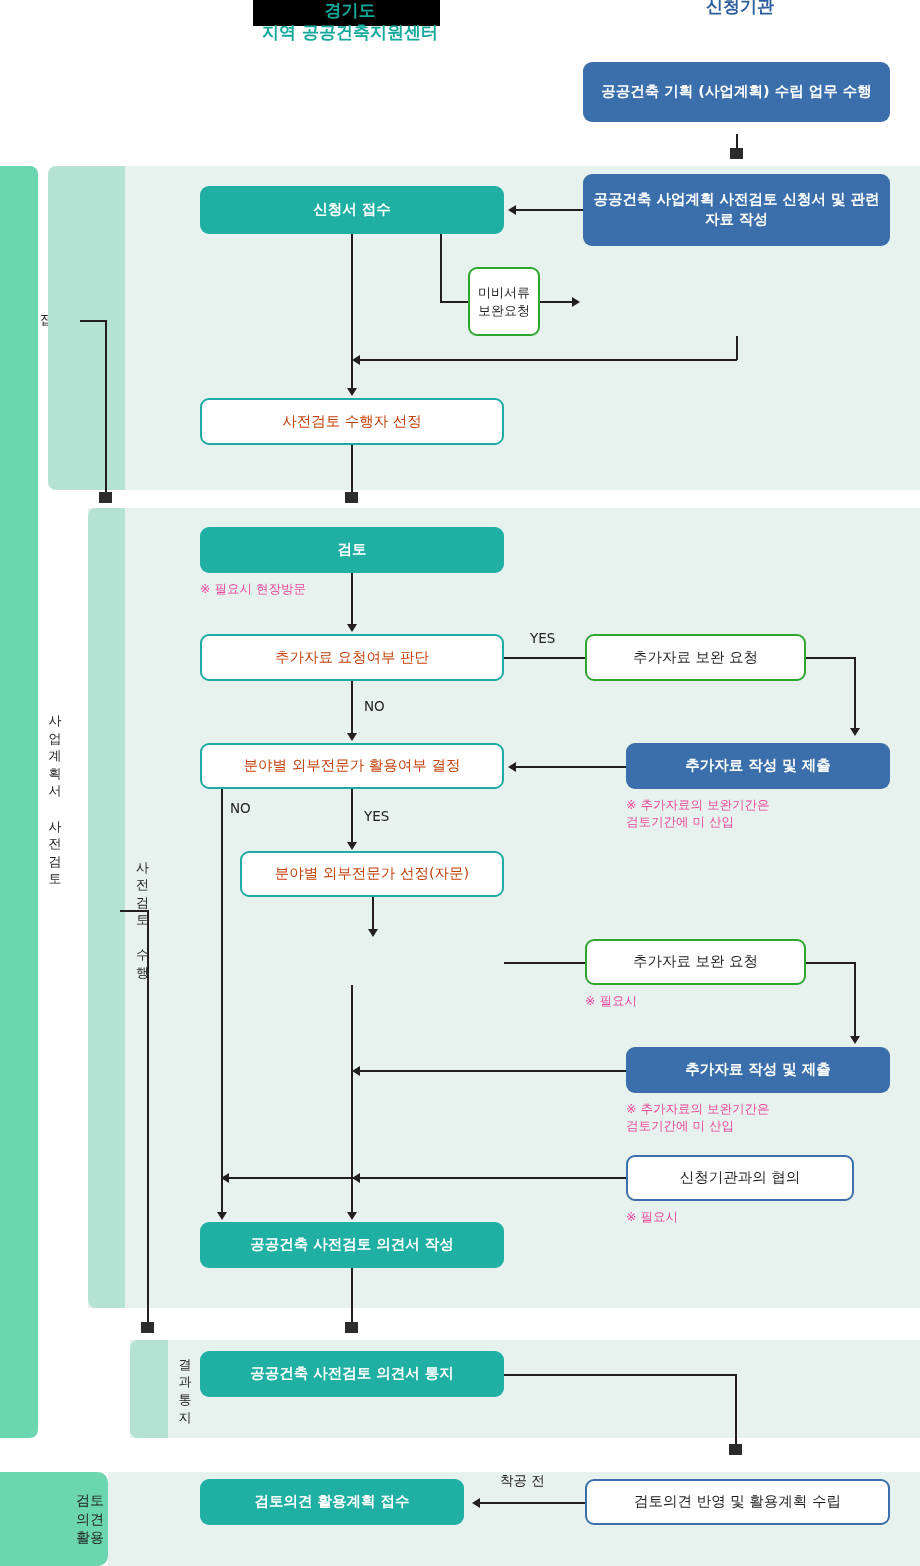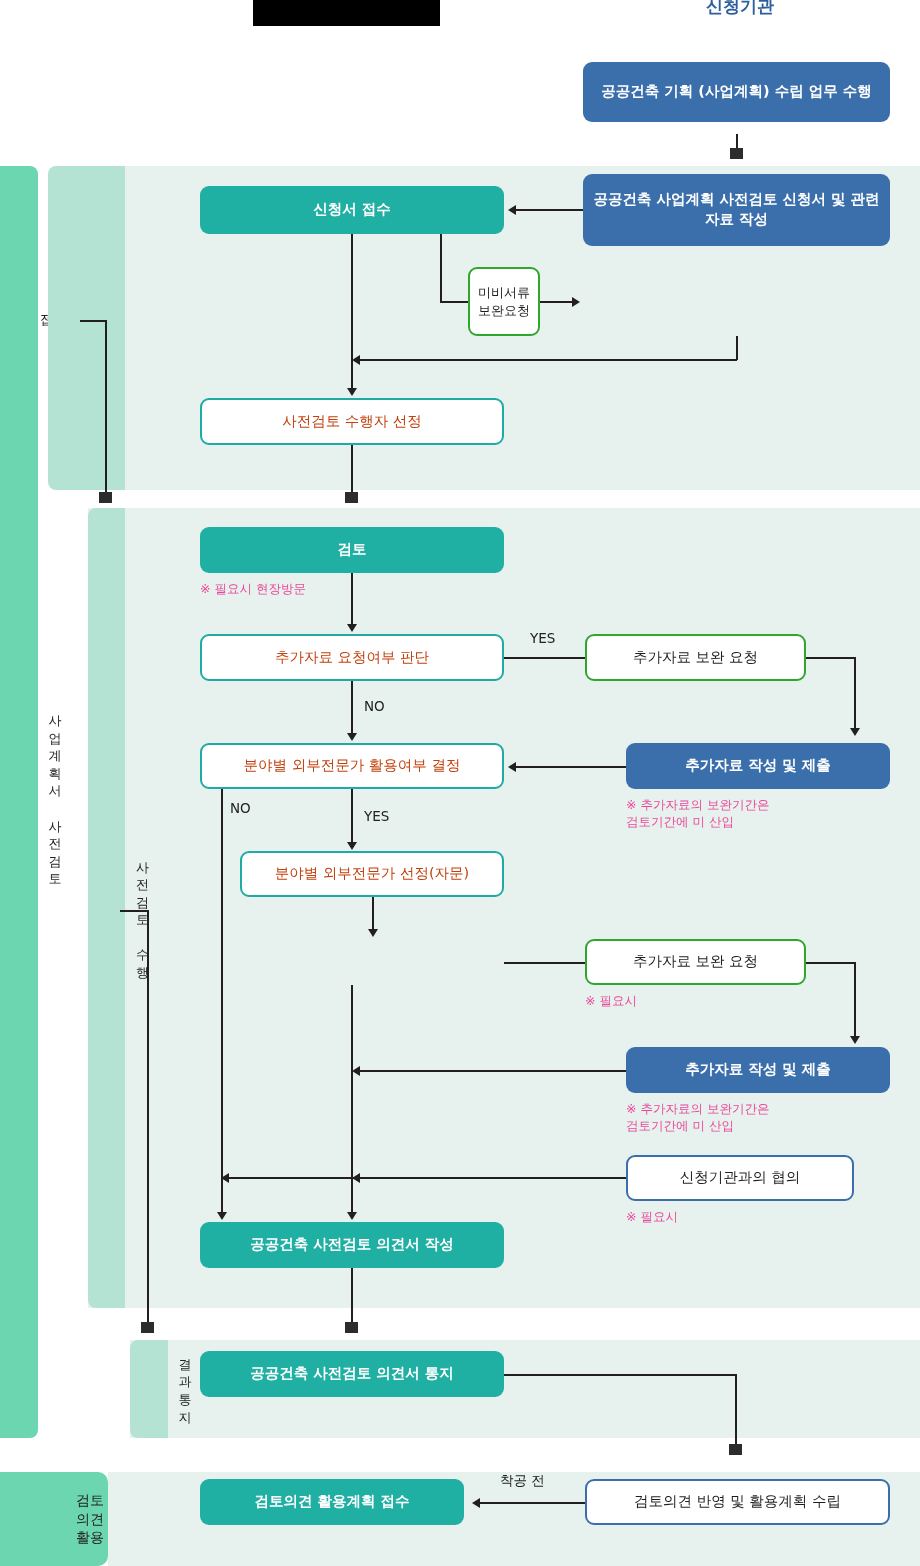--- a/index.html
+++ b/index.html
@@ -48,20 +48,22 @@
   .hdr-left{color:#13A89A;font-size:17px;line-height:1.3;white-space:pre-line;}
   .hdr-left-bg{position:absolute;background:#000;}
   .hdr-right{color:#2D5F9E;font-size:17px;}
 </style>
 </head>
 <body>
 
 <div id="stage">
 
   <div class="hdr-left-bg" style="left:253px;top:0px;width:187px;height:26px;"></div>
+  <div class="hdr hdr-left" style="left:190px;top:-1px;width:320px;">경기도
+지역 공공건축지원센터</div>
   <div class="hdr hdr-right" style="left:640px;top:-5px;width:200px;">신청기관</div>
 
   <div class="band-outer r" style="left:0px;top:166px;width:38px;height:1272px;"></div>
   <div class="band-outer r" style="left:0px;top:1472px;width:108px;height:94px;border-radius:0 10px 10px 0;"></div>
 
   <div class="vlabel" style="left:0px;top:295px;width:38px;height:50px;line-height:1.15;">접 수</div>
   <div class="vlabel" style="left:0px;top:690px;width:38px;height:220px;">사
 업
 계
 획

